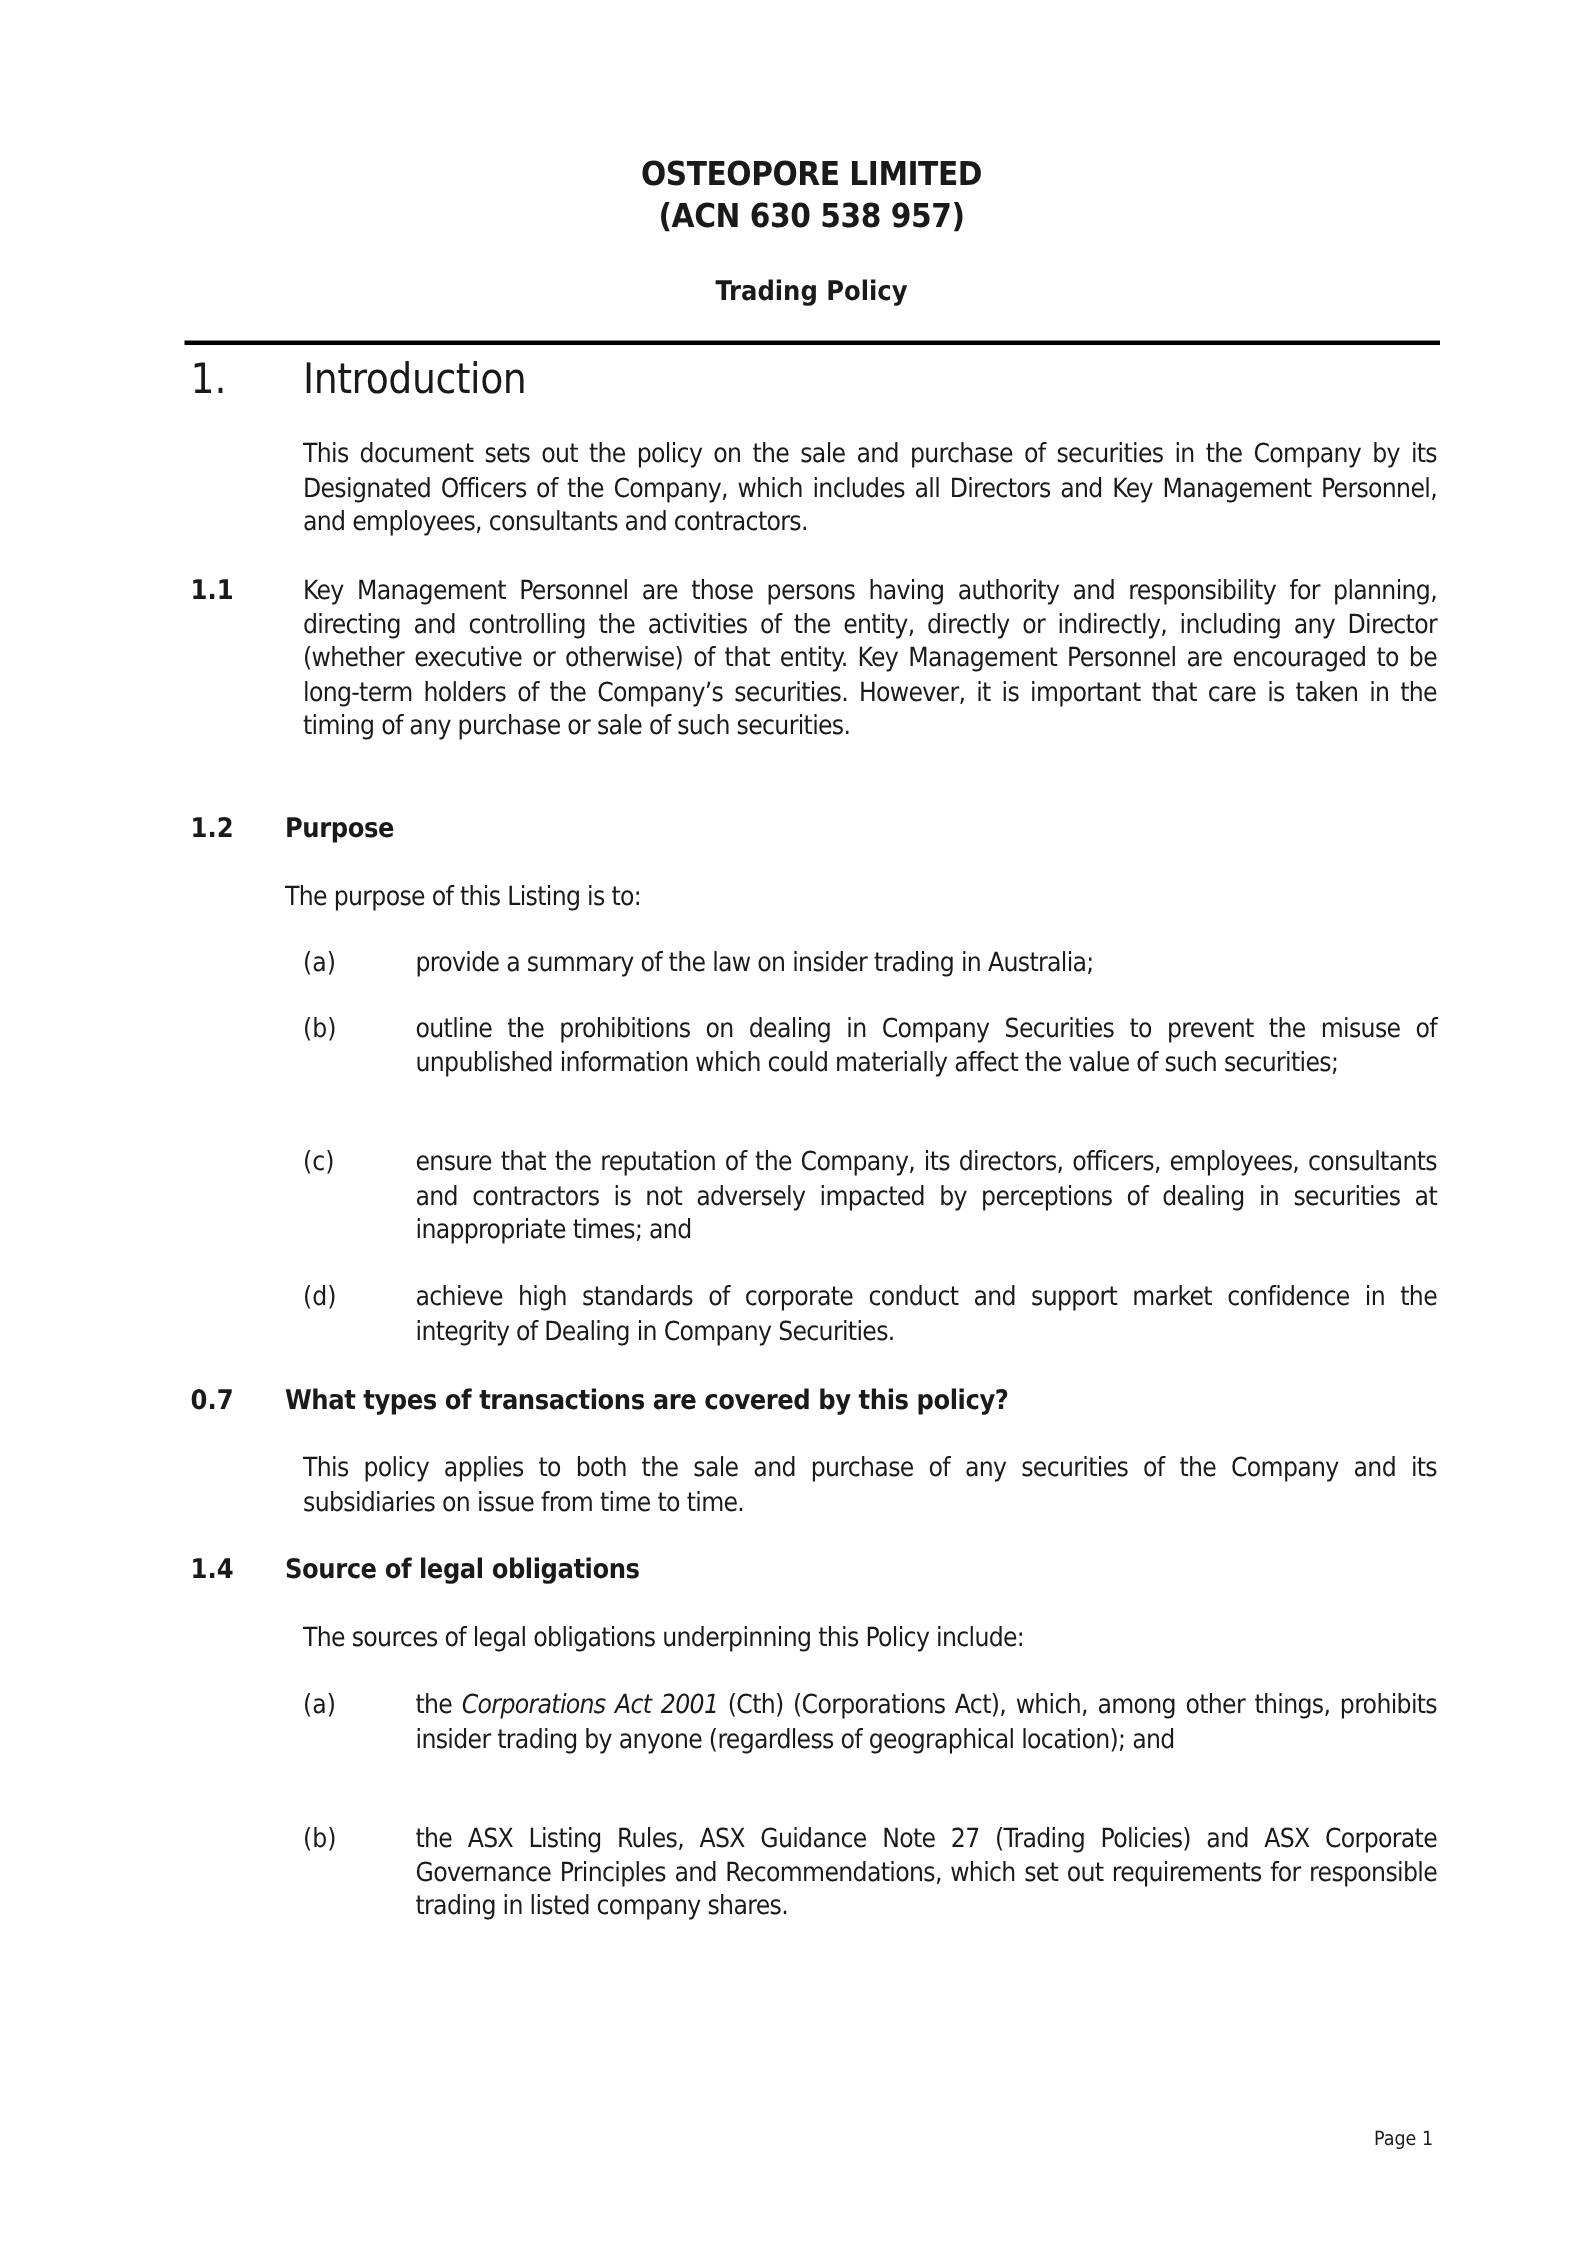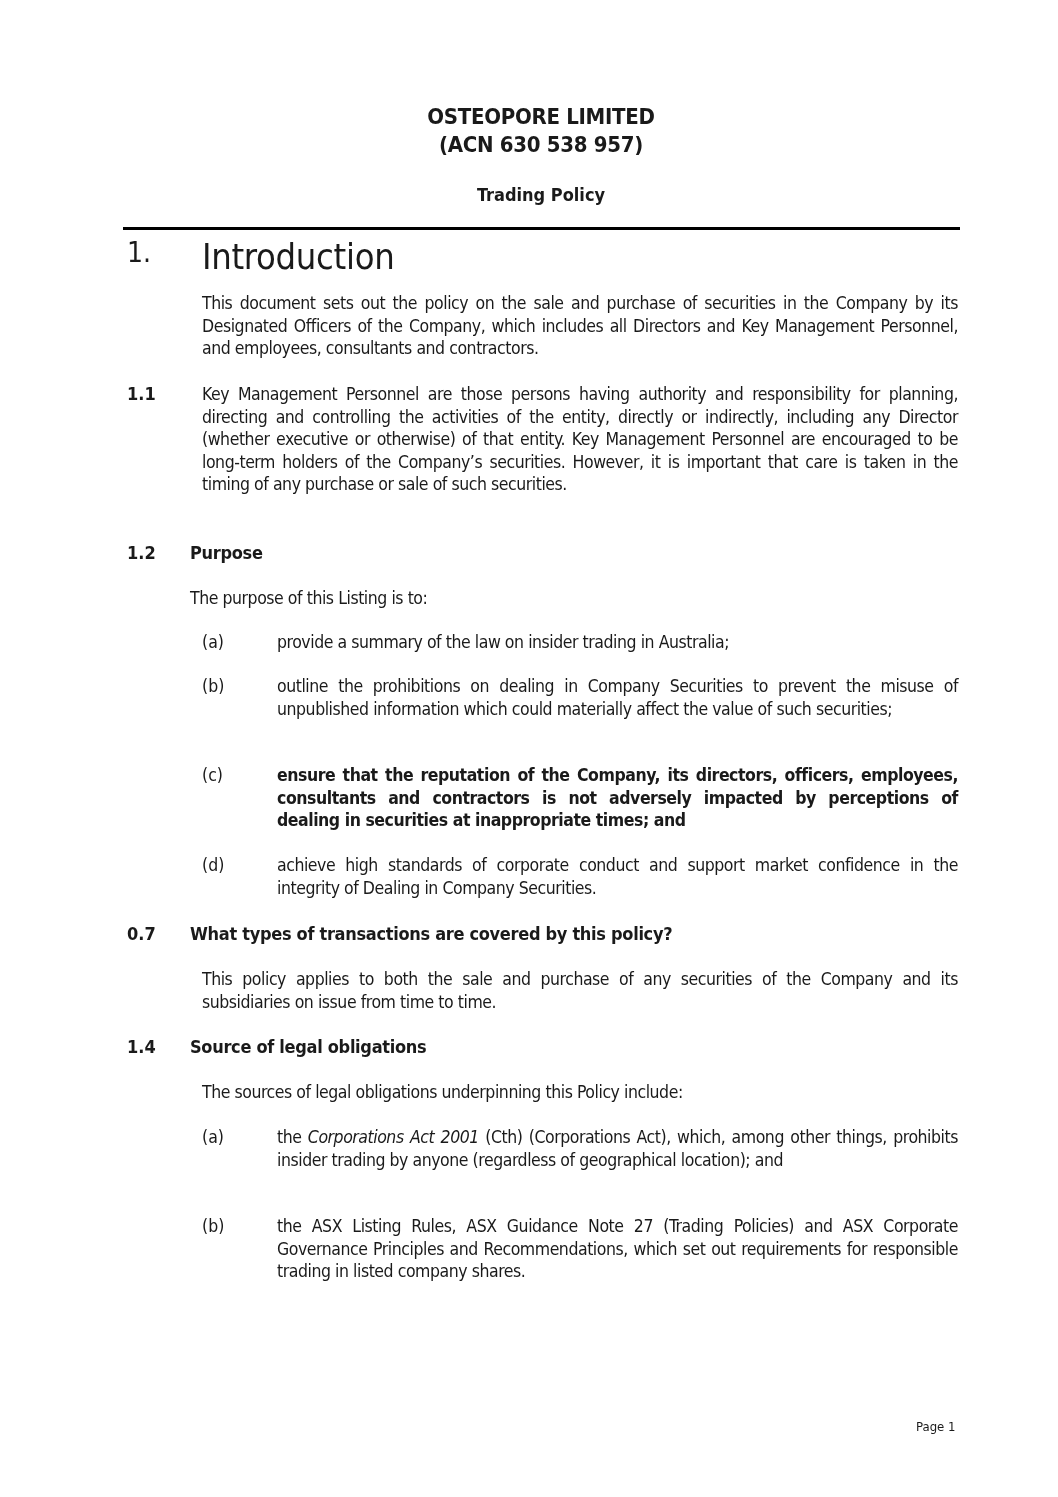--- a/index.html
+++ b/index.html
@@ -5,21 +5,21 @@
   html, body { margin: 0; padding: 0; background: #ffffff; }
   body { width: 1058px; height: 1497px; position: relative; overflow: hidden;
          font-family: "DejaVu Sans Condensed", "Liberation Sans Narrow", "Liberation Sans", sans-serif;
          color: #1a1a1a; }
   .page { position: absolute; left: 0; top: 0; width: 1058px; height: 1497px; }
   .abs { position: absolute; }
   .title { left: 0; width: 1082px; text-align: center; font-weight: bold; font-size: 22px; letter-spacing: -0.3px; }
   .subtitle { left: 0; width: 1082px; text-align: center; font-weight: bold; font-size: 18px; }
   .rule { left: 123px; width: 837px; top: 227px; height: 3px; background: #000; }
   .h1num { left: 127px; font-size: 28px; }
-  .h1txt { left: 202px; font-size: 36px; letter-spacing: -0.3px; }
+  .h1txt { left: 202px; font-size: 28px; letter-spacing: -0.3px; }
   .para { font-size: 17.5px; line-height: 22.5px; text-align: justify; text-align-last: left; letter-spacing: -0.45px; }
   .h2num { left: 127px; font-weight: bold; font-size: 18px; text-align: right; }
   .h2txt { left: 190px; font-weight: bold; font-size: 18px; letter-spacing: -0.3px; }
   .num11 { left: 127px; font-weight: bold; font-size: 18px; }
   .lbl { left: 202px; font-size: 17.5px; line-height: 22.5px; }
   .item { left: 277px; width: 681px; }
   .footer { left: 916px; font-size: 13px; }
   em { font-style: italic; }
 </style>
 </head>
@@ -45,21 +45,21 @@
   <div class="abs h2txt" style="top:542px;">Purpose</div>
   <div class="abs para" style="left:190px; width:770px; top:587px;">The purpose of this Listing is to:</div>
 
   <div class="abs lbl" style="top:631px;">(a)</div>
   <div class="abs para item" style="top:631px;">provide a summary of the law on insider trading in Australia;</div>
 
   <div class="abs lbl" style="top:675px;">(b)</div>
   <div class="abs para item" style="top:675px;">outline the prohibitions on dealing in Company Securities to prevent the misuse of unpublished information which could materially affect the value of such securities;</div>
 
   <div class="abs lbl" style="top:764px;">(c)</div>
-  <div class="abs para item" style="top:764px;font-weight:bold;">ensure that the reputation of the Company, its directors, officers, employees, consultants and contractors is not adversely impacted by perceptions of dealing in securities at inappropriate times; and</div>
+  <div class="abs para item" style="top:764px;">ensure that the reputation of the Company, its directors, officers, employees, consultants and contractors is not adversely impacted by perceptions of dealing in securities at inappropriate times; and</div>
 
   <div class="abs lbl" style="top:854px;">(d)</div>
   <div class="abs para item" style="top:854px;">achieve high standards of corporate conduct and support market confidence in the integrity of Dealing in Company Securities.</div>
 
   <div class="abs h2num" style="top:923px;">0.7</div>
   <div class="abs para" style="left:202px; width:756px; top:968px;">This policy applies to both the sale and purchase of any securities of the Company and its subsidiaries on issue from time to time.</div>
   <div class="abs h2txt" style="top:923px;">What types of transactions are covered by this policy?</div>
 
   <div class="abs h2num" style="top:1036px;">1.4</div>
   <div class="abs h2txt" style="top:1036px;">Source of legal obligations</div>

